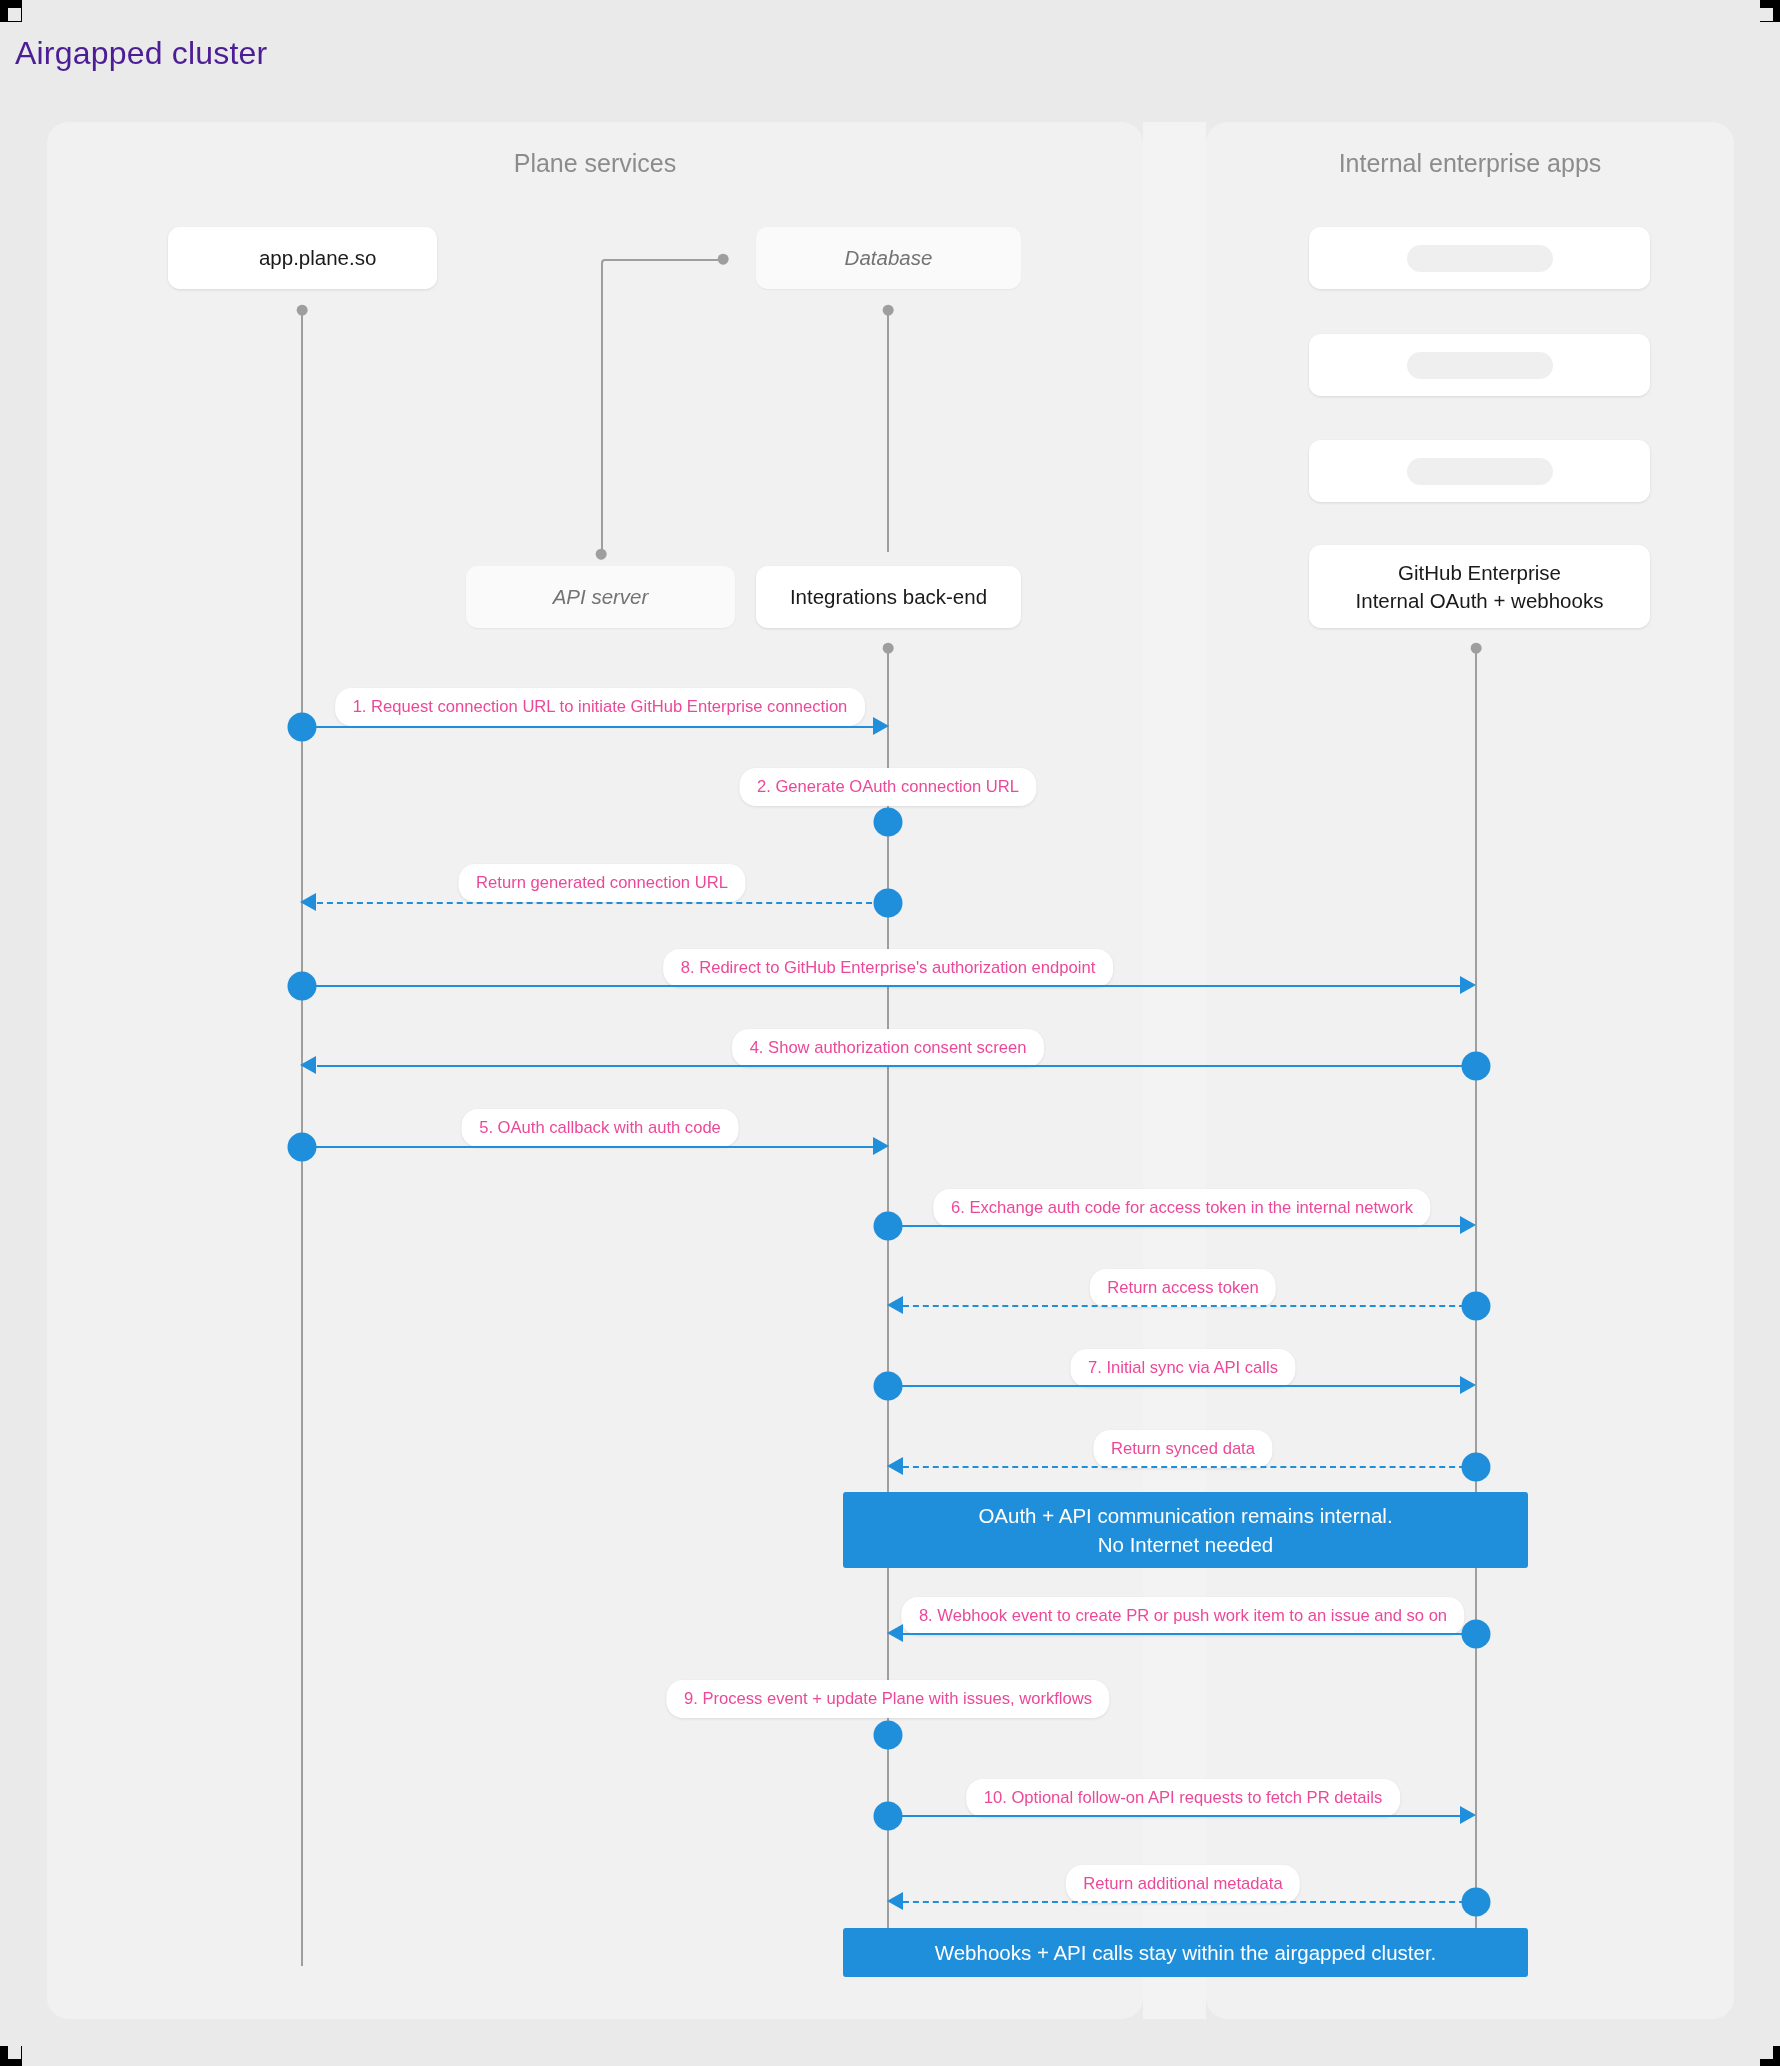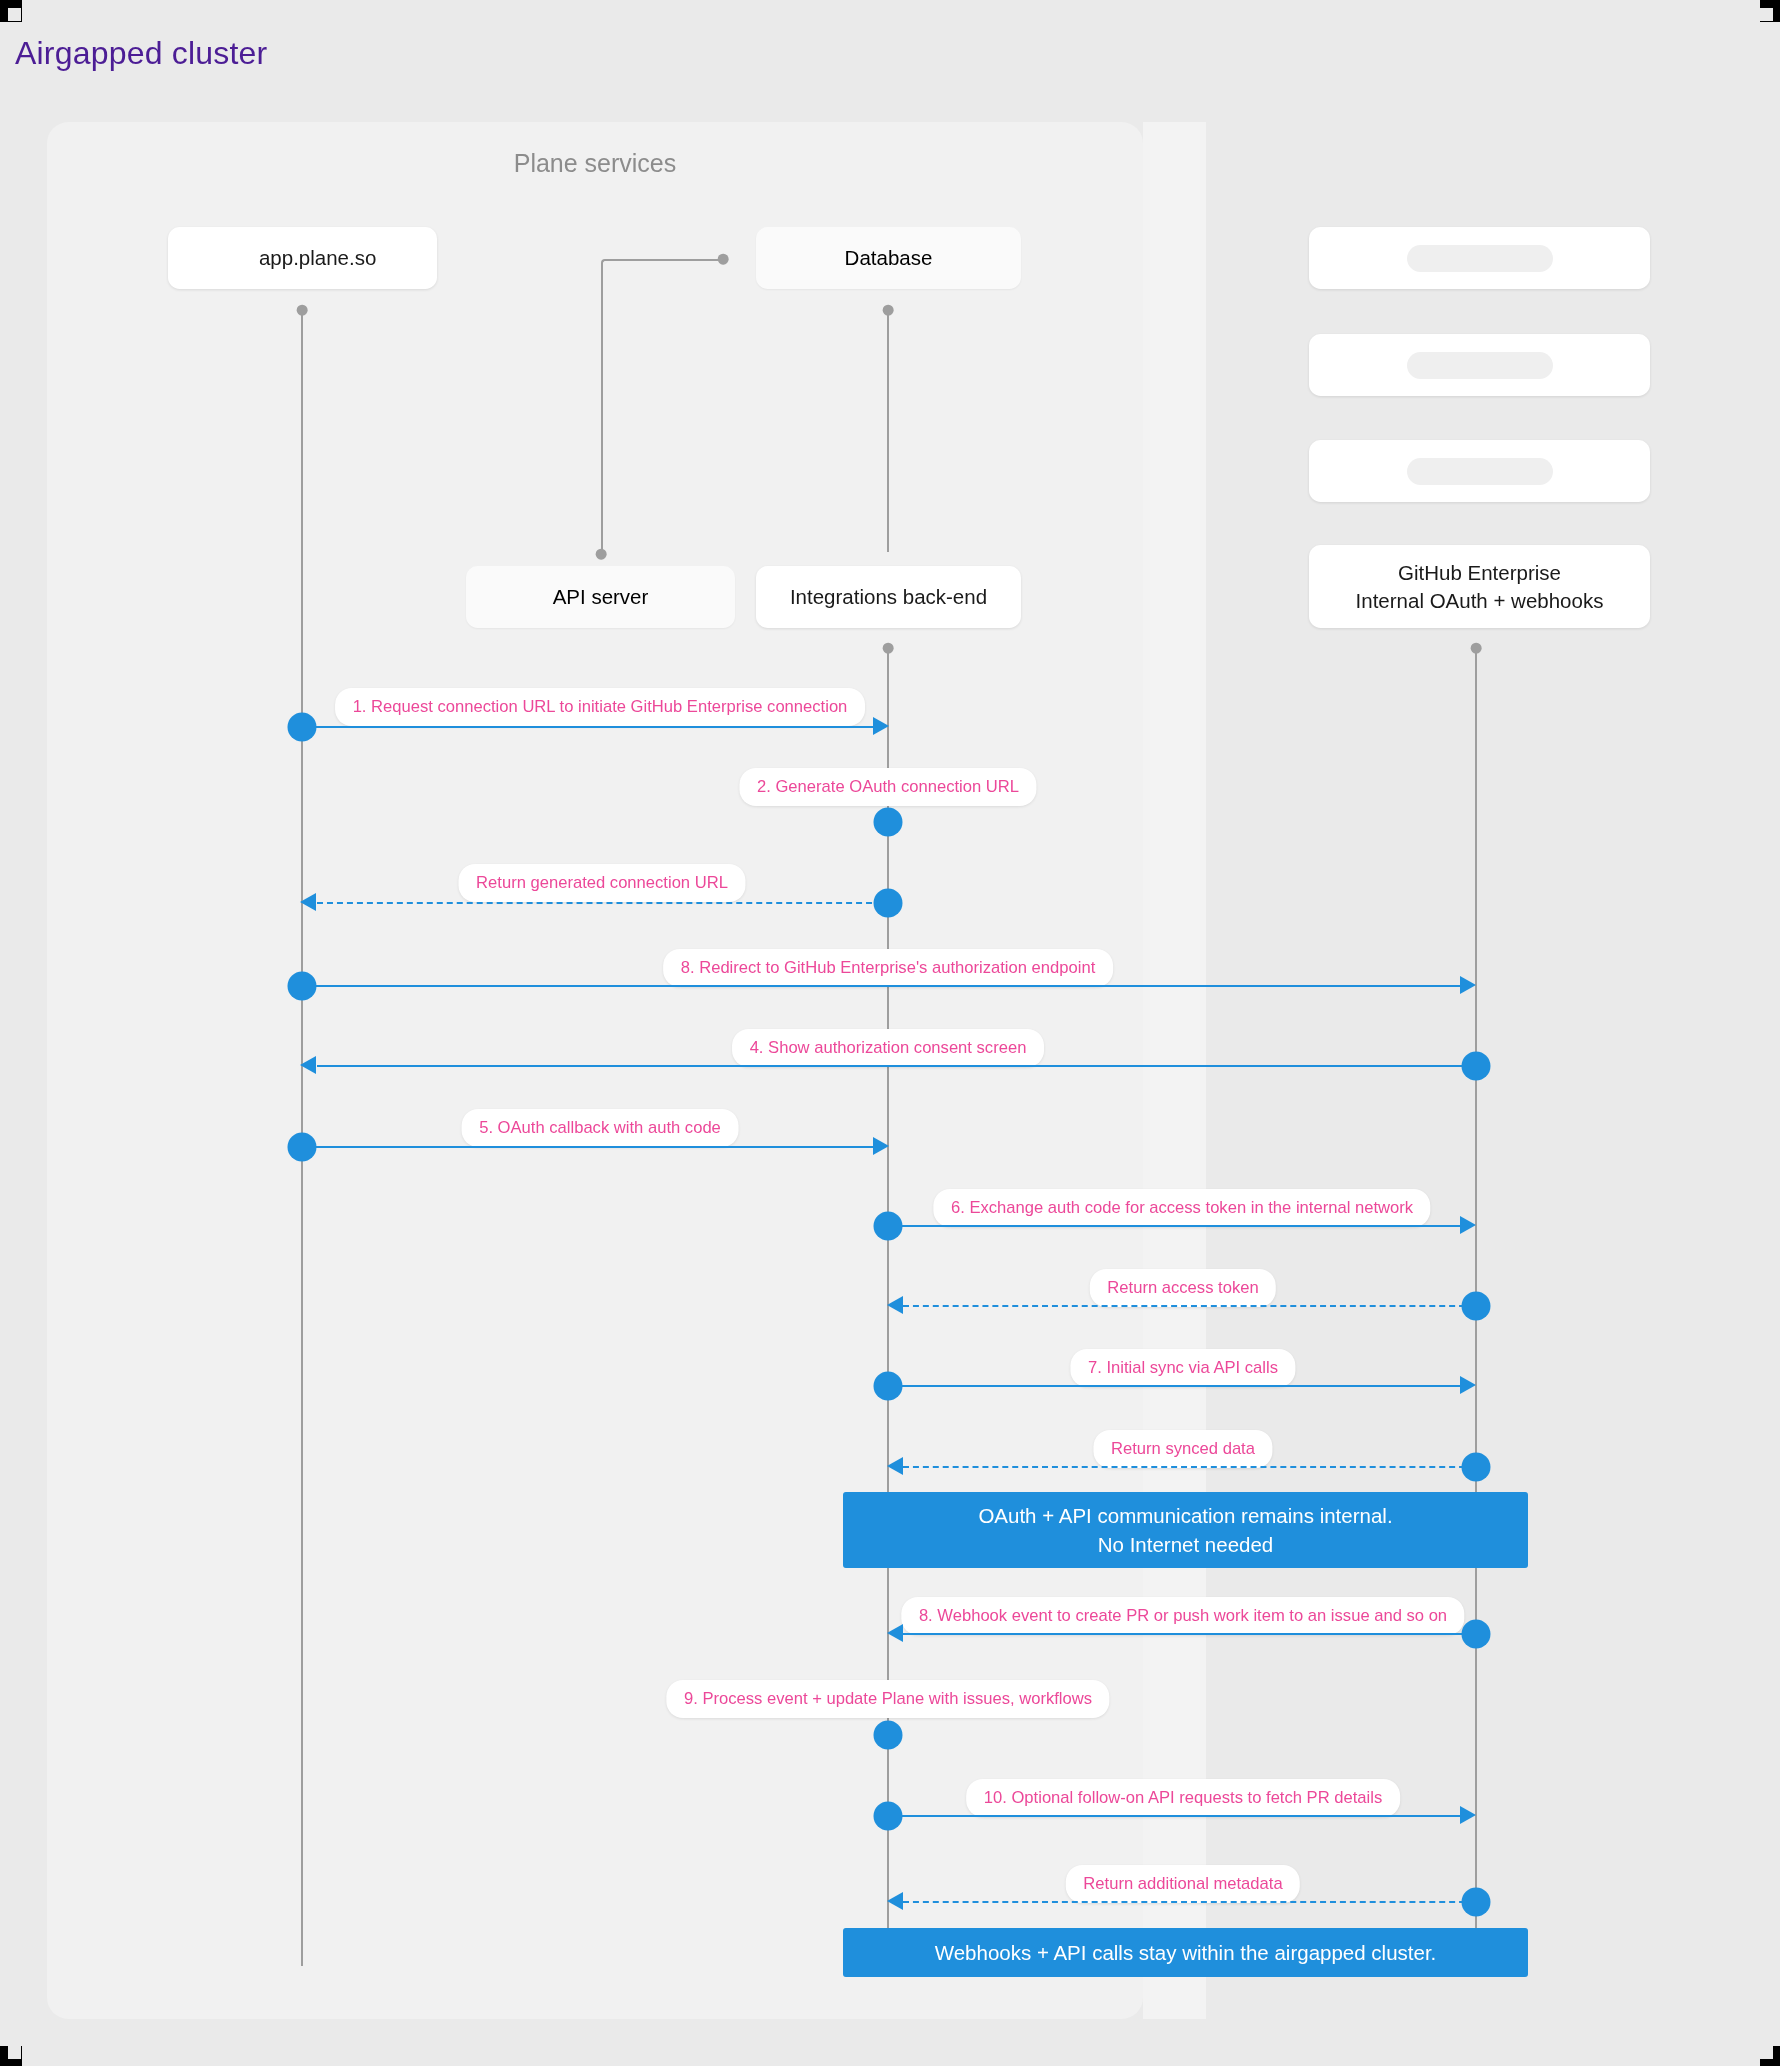--- a/index.html
+++ b/index.html
@@ -83,22 +83,23 @@
     justify-content: center;
     text-align: center;
     font-size: 20.5px;
     color: #1a1a1a;
     line-height: 1.35;
     box-sizing: border-box;
     padding: 5.9px 11.7px;
   }
   .participant.muted {
     background: #fafafa;
-    color: #000000;
+    color: #737373;
     box-shadow: 0 1px 2px rgba(0,0,0,0.05);
+    font-style: italic;
   }
   .participant.placeholder {
     background: #ffffff;
   }
   .ph-bar {
     width: 146px;
     height: 27px;
     border-radius: 13.7px;
     background: #efefef;
   }
@@ -196,20 +197,23 @@
   <div class="corner-mark tl"></div>
   <div class="corner-mark tr"></div>
   <div class="corner-mark bl"></div>
   <div class="corner-mark br"></div>
 
   <div id="diagram-title">Airgapped cluster</div>
 
   <div class="group-panel" style="left:47px; top:122px; width:1096px; height:1897px;">
     <div class="group-label">Plane services</div>
   </div>
+  <div class="group-panel" style="left:1206px; top:122px; width:528px; height:1897px;">
+    <div class="group-label">Internal enterprise apps</div>
+  </div>
 
   <div class="band" style="left:1143px; top:122px; width:63px; height:1897px;"></div>
 
   <div class="participant" style="left:168px; top:227px; width:269px; height:62px;padding-left:42px;">
     <span>app.plane.so</span>
   </div>
 
   <div class="participant muted" style="left:756px; top:227px; width:265px; height:62px;">
     <span>Database</span>
   </div>

